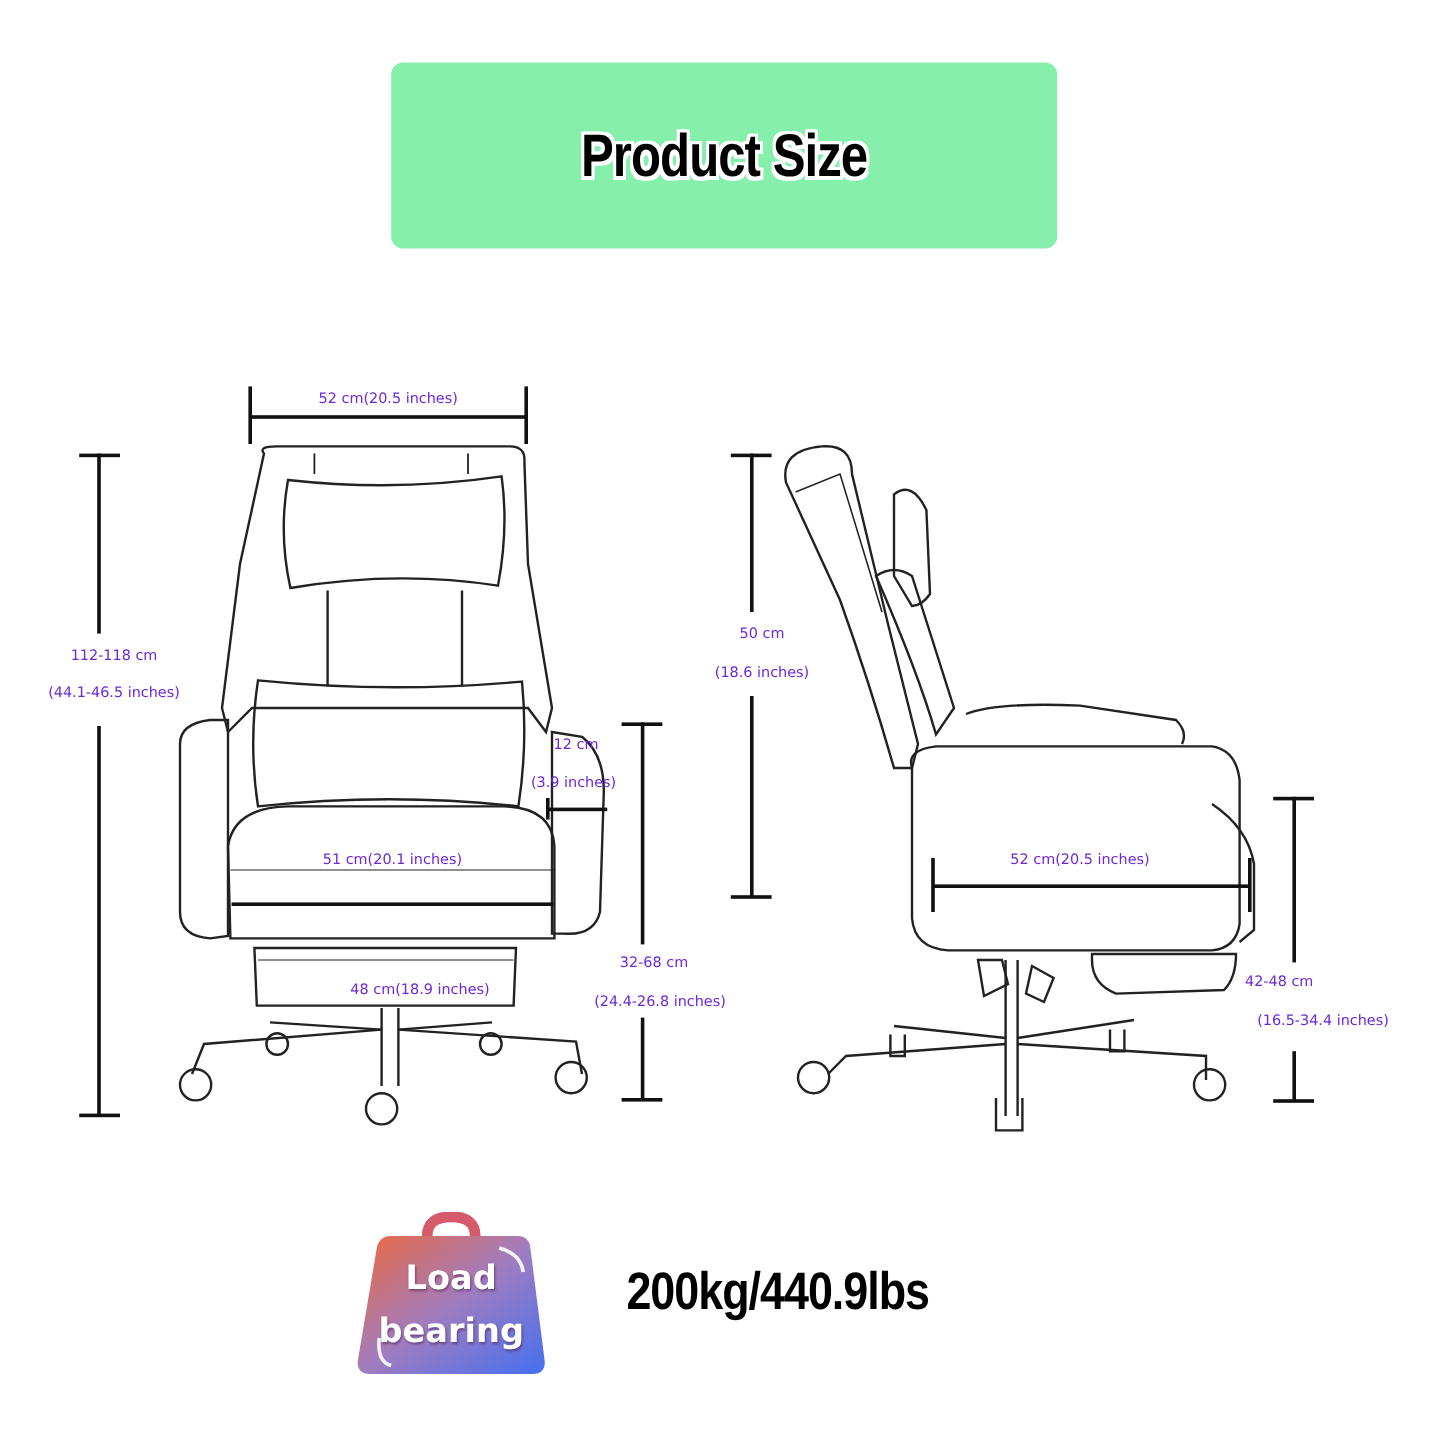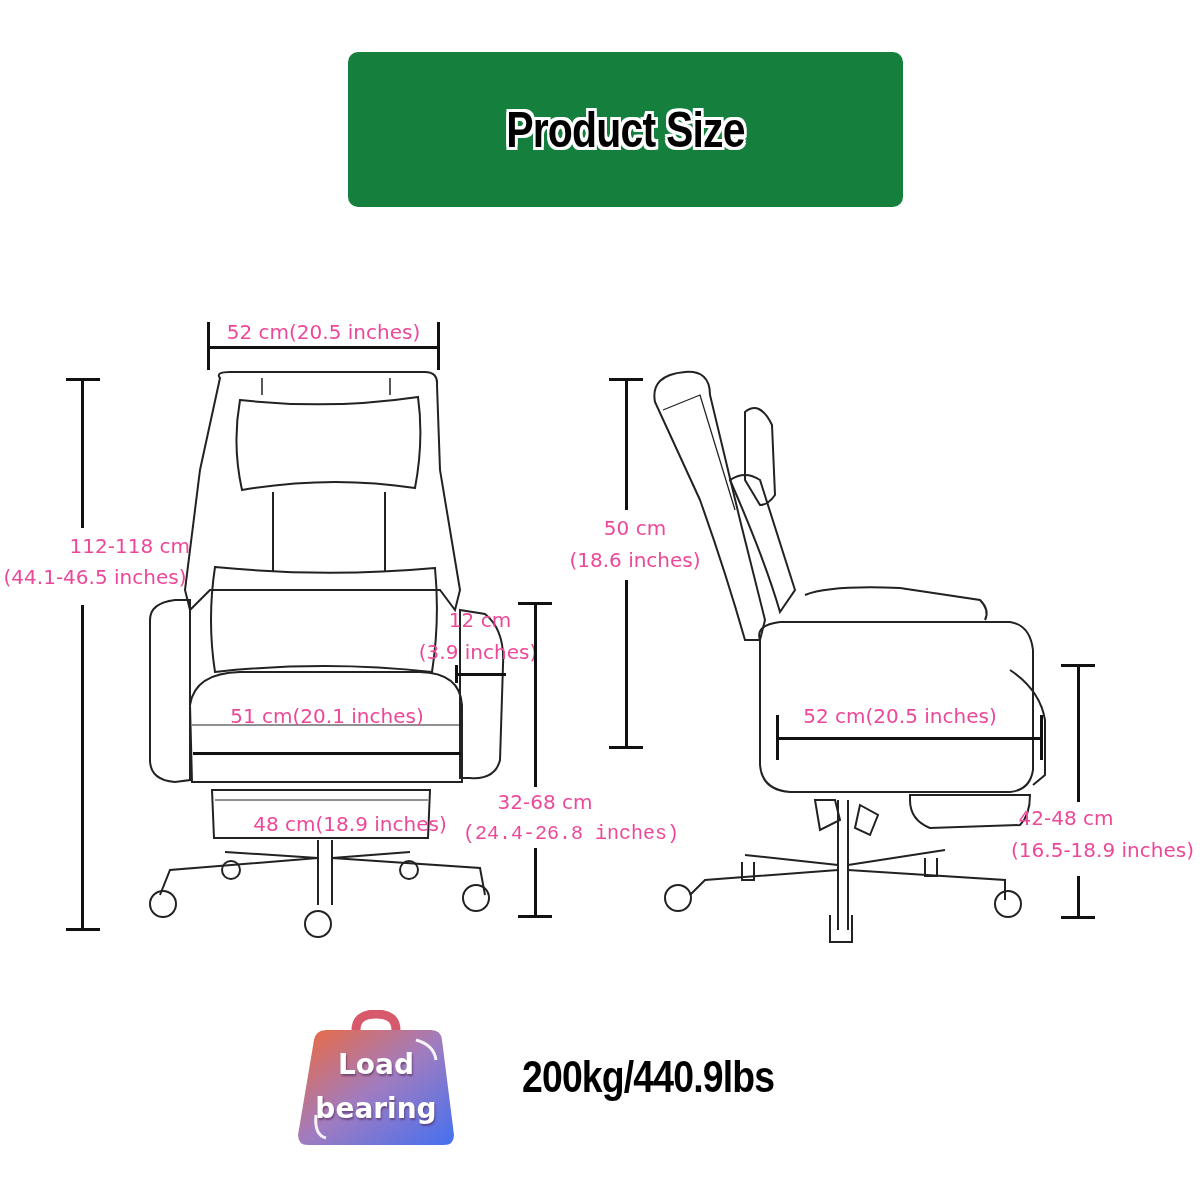--- a/index.html
+++ b/index.html
@@ -1,20 +1,20 @@
 <!DOCTYPE html>
 <html><head>
 <meta charset="utf-8">
 <style>
   html,body{margin:0;padding:0;background:#fff;}
   body{width:1200px;height:1200px;position:relative;overflow:hidden;font-family:"DejaVu Sans","Liberation Sans",sans-serif;color:#111;}
-  .banner{position:absolute;left:326px;top:52px;width:555px;height:155px;background:#15803d;border-radius:10px;display:flex;align-items:center;justify-content:center;margin-left:22px;}
+  .banner{position:absolute;left:326px;top:52px;width:555px;height:155px;background:#86efac;border-radius:10px;display:flex;align-items:center;justify-content:center;}
   .banner-title{font-family:"Liberation Sans",sans-serif;font-weight:bold;font-size:50px;color:#000;letter-spacing:-1px;transform:scaleX(0.82);
     text-shadow:-3px -3px 0 #fff,3px -3px 0 #fff,-3px 3px 0 #fff,3px 3px 0 #fff,0 3px 0 #fff,0 -3px 0 #fff,3px 0 0 #fff,-3px 0 0 #fff;}
-  .dim{position:absolute;font-size:20px;line-height:32px;text-align:center;white-space:nowrap;color:#ec4899;}
+  .dim{position:absolute;font-size:12px;line-height:32px;text-align:center;white-space:nowrap;color:#6d28d9;}
   .vbar{position:absolute;width:3px;background:#111;}
   .hbar{position:absolute;height:3px;background:#111;}
   svg.chair{position:absolute;left:0;top:0;}
   .badge{position:absolute;left:296px;top:1010px;width:160px;height:138px;}
   .badge-text{position:absolute;left:0;width:100%;text-align:center;color:#fff;font-weight:bold;font-size:28px;font-family:"DejaVu Sans",sans-serif;text-shadow:1px 2px 2px rgba(80,40,90,.6);}
   .weight{position:absolute;left:522px;top:1052px;font-family:"Liberation Sans",sans-serif;font-weight:bold;font-size:44px;color:#000;transform:scaleX(0.85);transform-origin:left center;letter-spacing:-1px;}
 </style>
 </head>
 <body>
 
@@ -82,34 +82,34 @@
   </g>
 </svg>
 
 <div class="vbar" style="left:207px;top:322px;height:48px;"></div>
 <div class="vbar" style="left:437px;top:322px;height:48px;"></div>
 <div class="hbar" style="left:208px;top:346px;width:231px;"></div>
 <div class="dim" style="left:208px;top:316px;width:231px;">52 cm(20.5 inches)</div>
 
 <div class="hbar" style="left:66px;top:378px;width:34px;"></div>
 <div class="vbar" style="left:81px;top:378px;height:150px;"></div>
-<div class="dim" style="left:0;top:530px;width:190px;text-align:right;">112-118 cm</div>
+<div class="dim" style="left:0;top:530px;width:190px;">112-118 cm</div>
 <div class="dim" style="left:0;top:561px;width:190px;">(44.1-46.5 inches)</div>
 <div class="vbar" style="left:81px;top:605px;height:325px;"></div>
 <div class="hbar" style="left:66px;top:928px;width:34px;"></div>
 
 <div class="dim" style="left:430px;top:604px;width:100px;">12 cm</div>
 <div class="dim" style="left:413px;top:636px;width:130px;">(3.9 inches)</div>
 <div class="vbar" style="left:455px;top:665px;height:18px;"></div>
 <div class="hbar" style="left:456px;top:673px;width:50px;"></div>
 
 <div class="hbar" style="left:518px;top:602px;width:34px;"></div>
 <div class="vbar" style="left:534px;top:602px;height:185px;"></div>
 <div class="dim" style="left:460px;top:786px;width:170px;">32-68 cm</div>
-<div class="dim" style="left:463px;top:818px;width:200px;font-family:Liberation Mono, monospace;">(24.4-26.8 inches)</div>
+<div class="dim" style="left:450px;top:818px;width:200px;">(24.4-26.8 inches)</div>
 <div class="vbar" style="left:534px;top:848px;height:68px;"></div>
 <div class="hbar" style="left:518px;top:915px;width:34px;"></div>
 
 <div class="dim" style="left:192px;top:700px;width:270px;">51 cm(20.1 inches)</div>
 <div class="hbar" style="left:193px;top:752px;width:268px;"></div>
 
 <div class="dim" style="left:212px;top:808px;width:220px;margin-left:28px;">48 cm(18.9 inches)</div>
 
 <div class="hbar" style="left:609px;top:378px;width:34px;"></div>
 <div class="vbar" style="left:625px;top:378px;height:132px;"></div>
@@ -119,21 +119,21 @@
 <div class="hbar" style="left:609px;top:746px;width:34px;"></div>
 
 <div class="vbar" style="left:776px;top:715px;height:45px;"></div>
 <div class="vbar" style="left:1040px;top:715px;height:45px;"></div>
 <div class="hbar" style="left:777px;top:737px;width:264px;"></div>
 <div class="dim" style="left:785px;top:700px;width:230px;">52 cm(20.5 inches)</div>
 
 <div class="hbar" style="left:1061px;top:664px;width:34px;"></div>
 <div class="vbar" style="left:1077px;top:664px;height:138px;"></div>
 <div class="dim" style="left:996px;top:802px;width:140px;">42-48 cm</div>
-<div class="dim" style="left:1005px;top:834px;width:195px;">(16.5-18.9 inches)</div>
+<div class="dim" style="left:1005px;top:834px;width:195px;">(16.5-34.4 inches)</div>
 <div class="vbar" style="left:1077px;top:876px;height:42px;"></div>
 <div class="hbar" style="left:1061px;top:916px;width:34px;"></div>
 
 <div class="badge">
   <svg width="160" height="138">
     <defs>
       <linearGradient id="bg" x1="0" y1="0" x2="1" y2="1">
         <stop offset="0" stop-color="#ee6a3d"></stop>
         <stop offset="0.5" stop-color="#a07cc0"></stop>
         <stop offset="1" stop-color="#4470f0"></stop>

